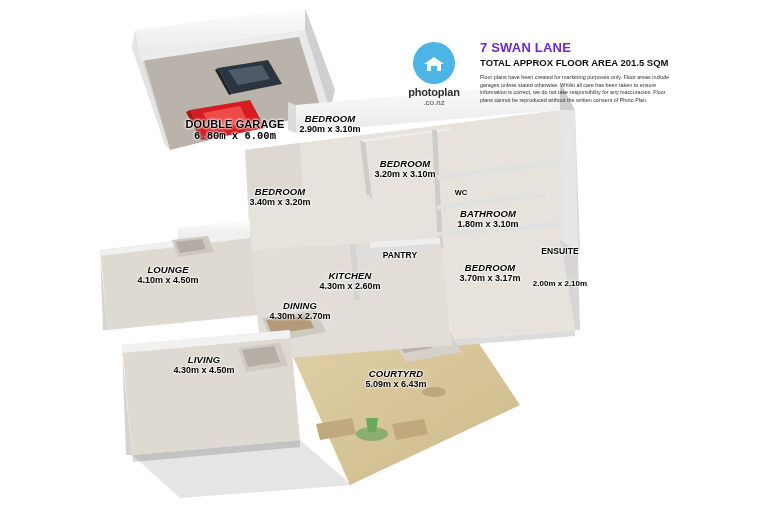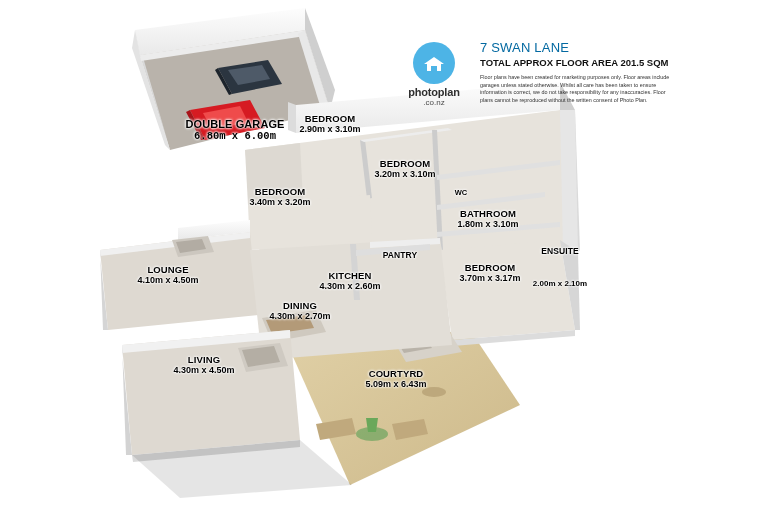--- a/index.html
+++ b/index.html
@@ -68,23 +68,23 @@
     color: #4a4a4a;
   }
   .title-right {
     position: absolute;
     left: 82px;
     top: 0px;
     width: 218px;
   }
   .addr {
     font-size: 13px;
-    font-weight: normal;
+    font-weight: bold;
     letter-spacing: 0.2px;
-    color: #0369a1;
+    color: #6d28d9;
   }
   .area {
     font-size: 9.5px;
     font-weight: bold;
     color: #111;
     margin-top: 2px;
   }
   .disclaimer {
     margin-top: 6px;
     font-size: 5.4px;
@@ -104,21 +104,21 @@
   }
   .room .nm {
     font-weight: bold;
     letter-spacing: 0.1px;
   }
   .room .dm {
     font-weight: bold;
   }
   .r-lg .nm { font-size: 11px; margin-top: 36px; }
   .r-lg .dm { font-size: 10.5px; font-family: Liberation Mono, monospace; }
-  .r-md .nm { font-size: 9.5px; }
+  .r-md .nm { font-size: 9.5px; font-style: italic; }
   .r-md .dm { font-size: 9px; }
   .r-sm .nm { font-size: 8.5px; }
   .r-sm .dm { font-size: 8px; margin-top: 23px; }
   .r-xs .nm { font-size: 7.5px; }
   .r-xs .dm { font-size: 7px; }
 </style>
 </head>
 <body>
 
 <svg id="floorplan" viewBox="0 0 768 512">

